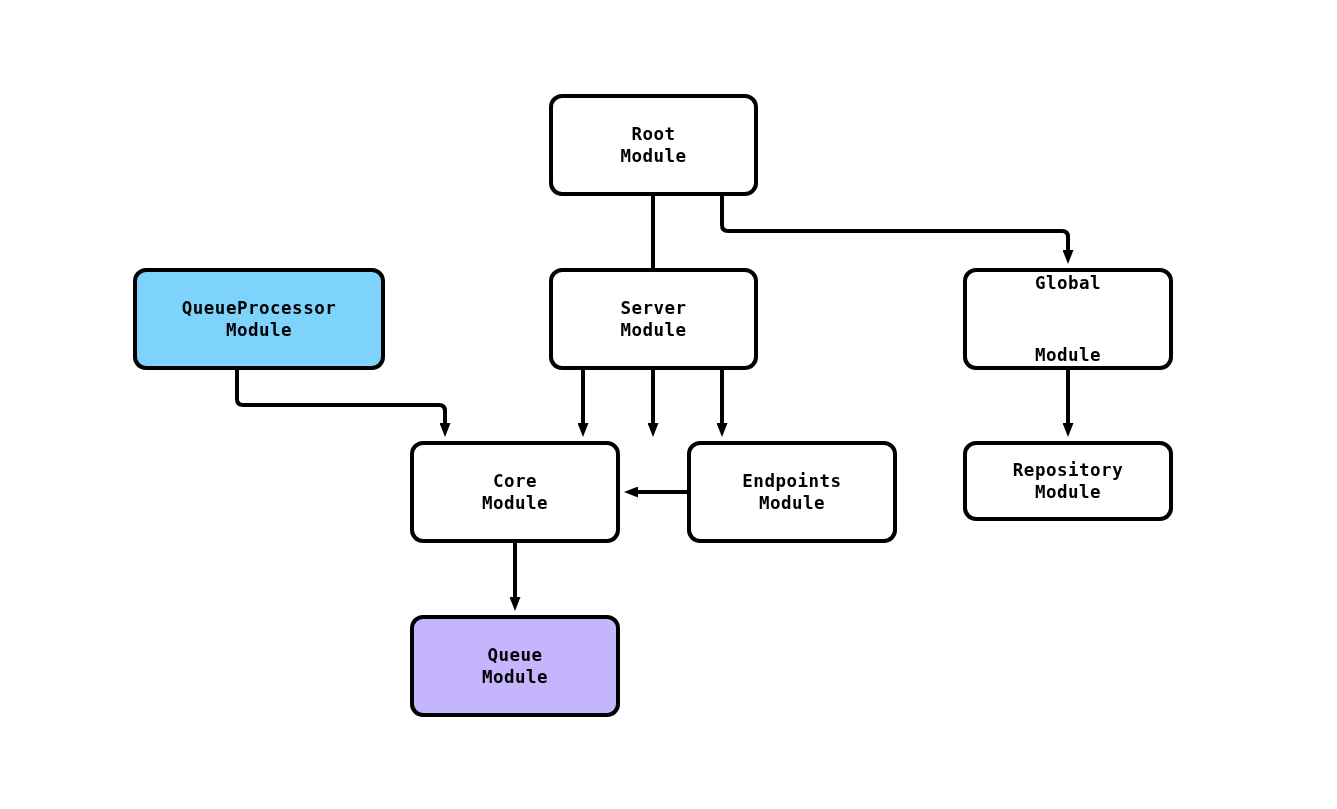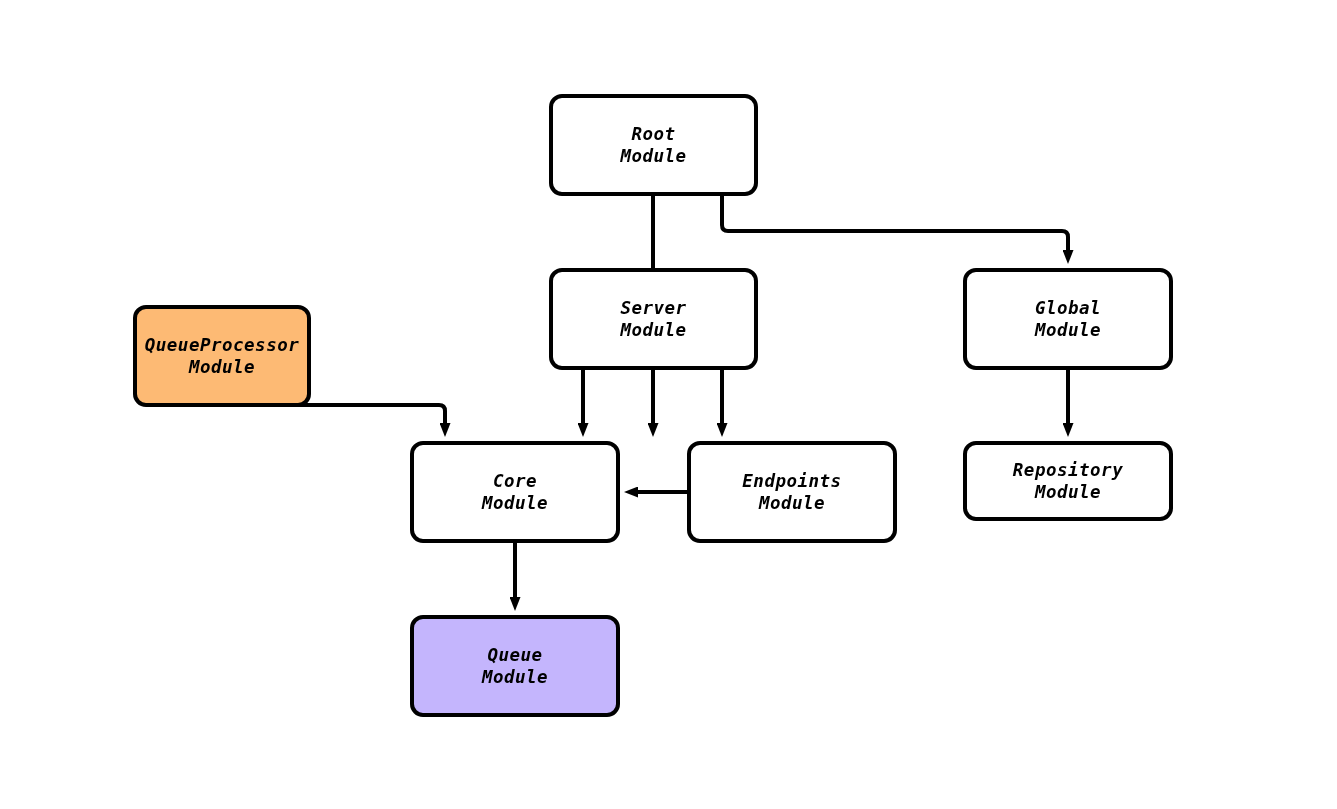--- a/index.html
+++ b/index.html
@@ -27,21 +27,20 @@
     position: absolute;
     box-sizing: border-box;
     background: #ffffff;
     border: 4px solid #000000;
     border-radius: 13px;
     display: flex;
     flex-direction: column;
     align-items: center;
     justify-content: center;
     z-index: 2;
-    font-style: italic;
   }
   .node-line {
     font-size: 17.5px;
     line-height: 22px;
     font-weight: 700;
     color: #000000;
     letter-spacing: 0.5px;
     white-space: pre;
   }
 </style>
@@ -69,29 +68,29 @@
         <path d="M 1068 370 L 1068 424" stroke="#000000" marker-end="url(#arrow-v)"></path>
         <path d="M 515 543 L 515 598" stroke="#000000" marker-end="url(#arrow-v)"></path>
       </g>
   </svg>
 
   <div id="node-group">
       <div class="node" style="left: 549px; top: 94px; width: 209px; height: 102px; border-color: rgb(0, 0, 0); background: rgb(255, 255, 255);">
         <div class="node-line">Root</div>
         <div class="node-line">Module</div>
       </div>
-      <div class="node" style="left: 133px; top: 268px; width: 178px; height: 102px; border-color: rgb(0, 0, 0); background: #fdba74; margin-top: 37px;">
+      <div class="node" style="left: 133px; top: 268px; width: 252px; height: 102px; border-color: rgb(0, 0, 0); background: #7dd3fc;">
         <div class="node-line">QueueProcessor</div>
         <div class="node-line">Module</div>
       </div>
       <div class="node" style="left: 549px; top: 268px; width: 209px; height: 102px; border-color: rgb(0, 0, 0); background: rgb(255, 255, 255);">
         <div class="node-line">Server</div>
         <div class="node-line">Module</div>
       </div>
-      <div class="node" style="left: 963px; top: 268px; width: 210px; height: 102px; border-color: rgb(0, 0, 0); background: rgb(255, 255, 255);">
+      <div class="node" style="left: 963px; top: 268px; width: 210px; height: 102px; border-color: rgb(0, 0, 0); background: rgb(255, 255, 255); justify-content: space-between;">
         <div class="node-line">Global</div>
         <div class="node-line">Module</div>
       </div>
       <div class="node" style="left: 410px; top: 441px; width: 210px; height: 102px; border-color: rgb(0, 0, 0); background: rgb(255, 255, 255);">
         <div class="node-line">Core</div>
         <div class="node-line">Module</div>
       </div>
       <div class="node" style="left: 687px; top: 441px; width: 210px; height: 102px; border-color: rgb(0, 0, 0); background: rgb(255, 255, 255);">
         <div class="node-line">Endpoints</div>
         <div class="node-line">Module</div>

